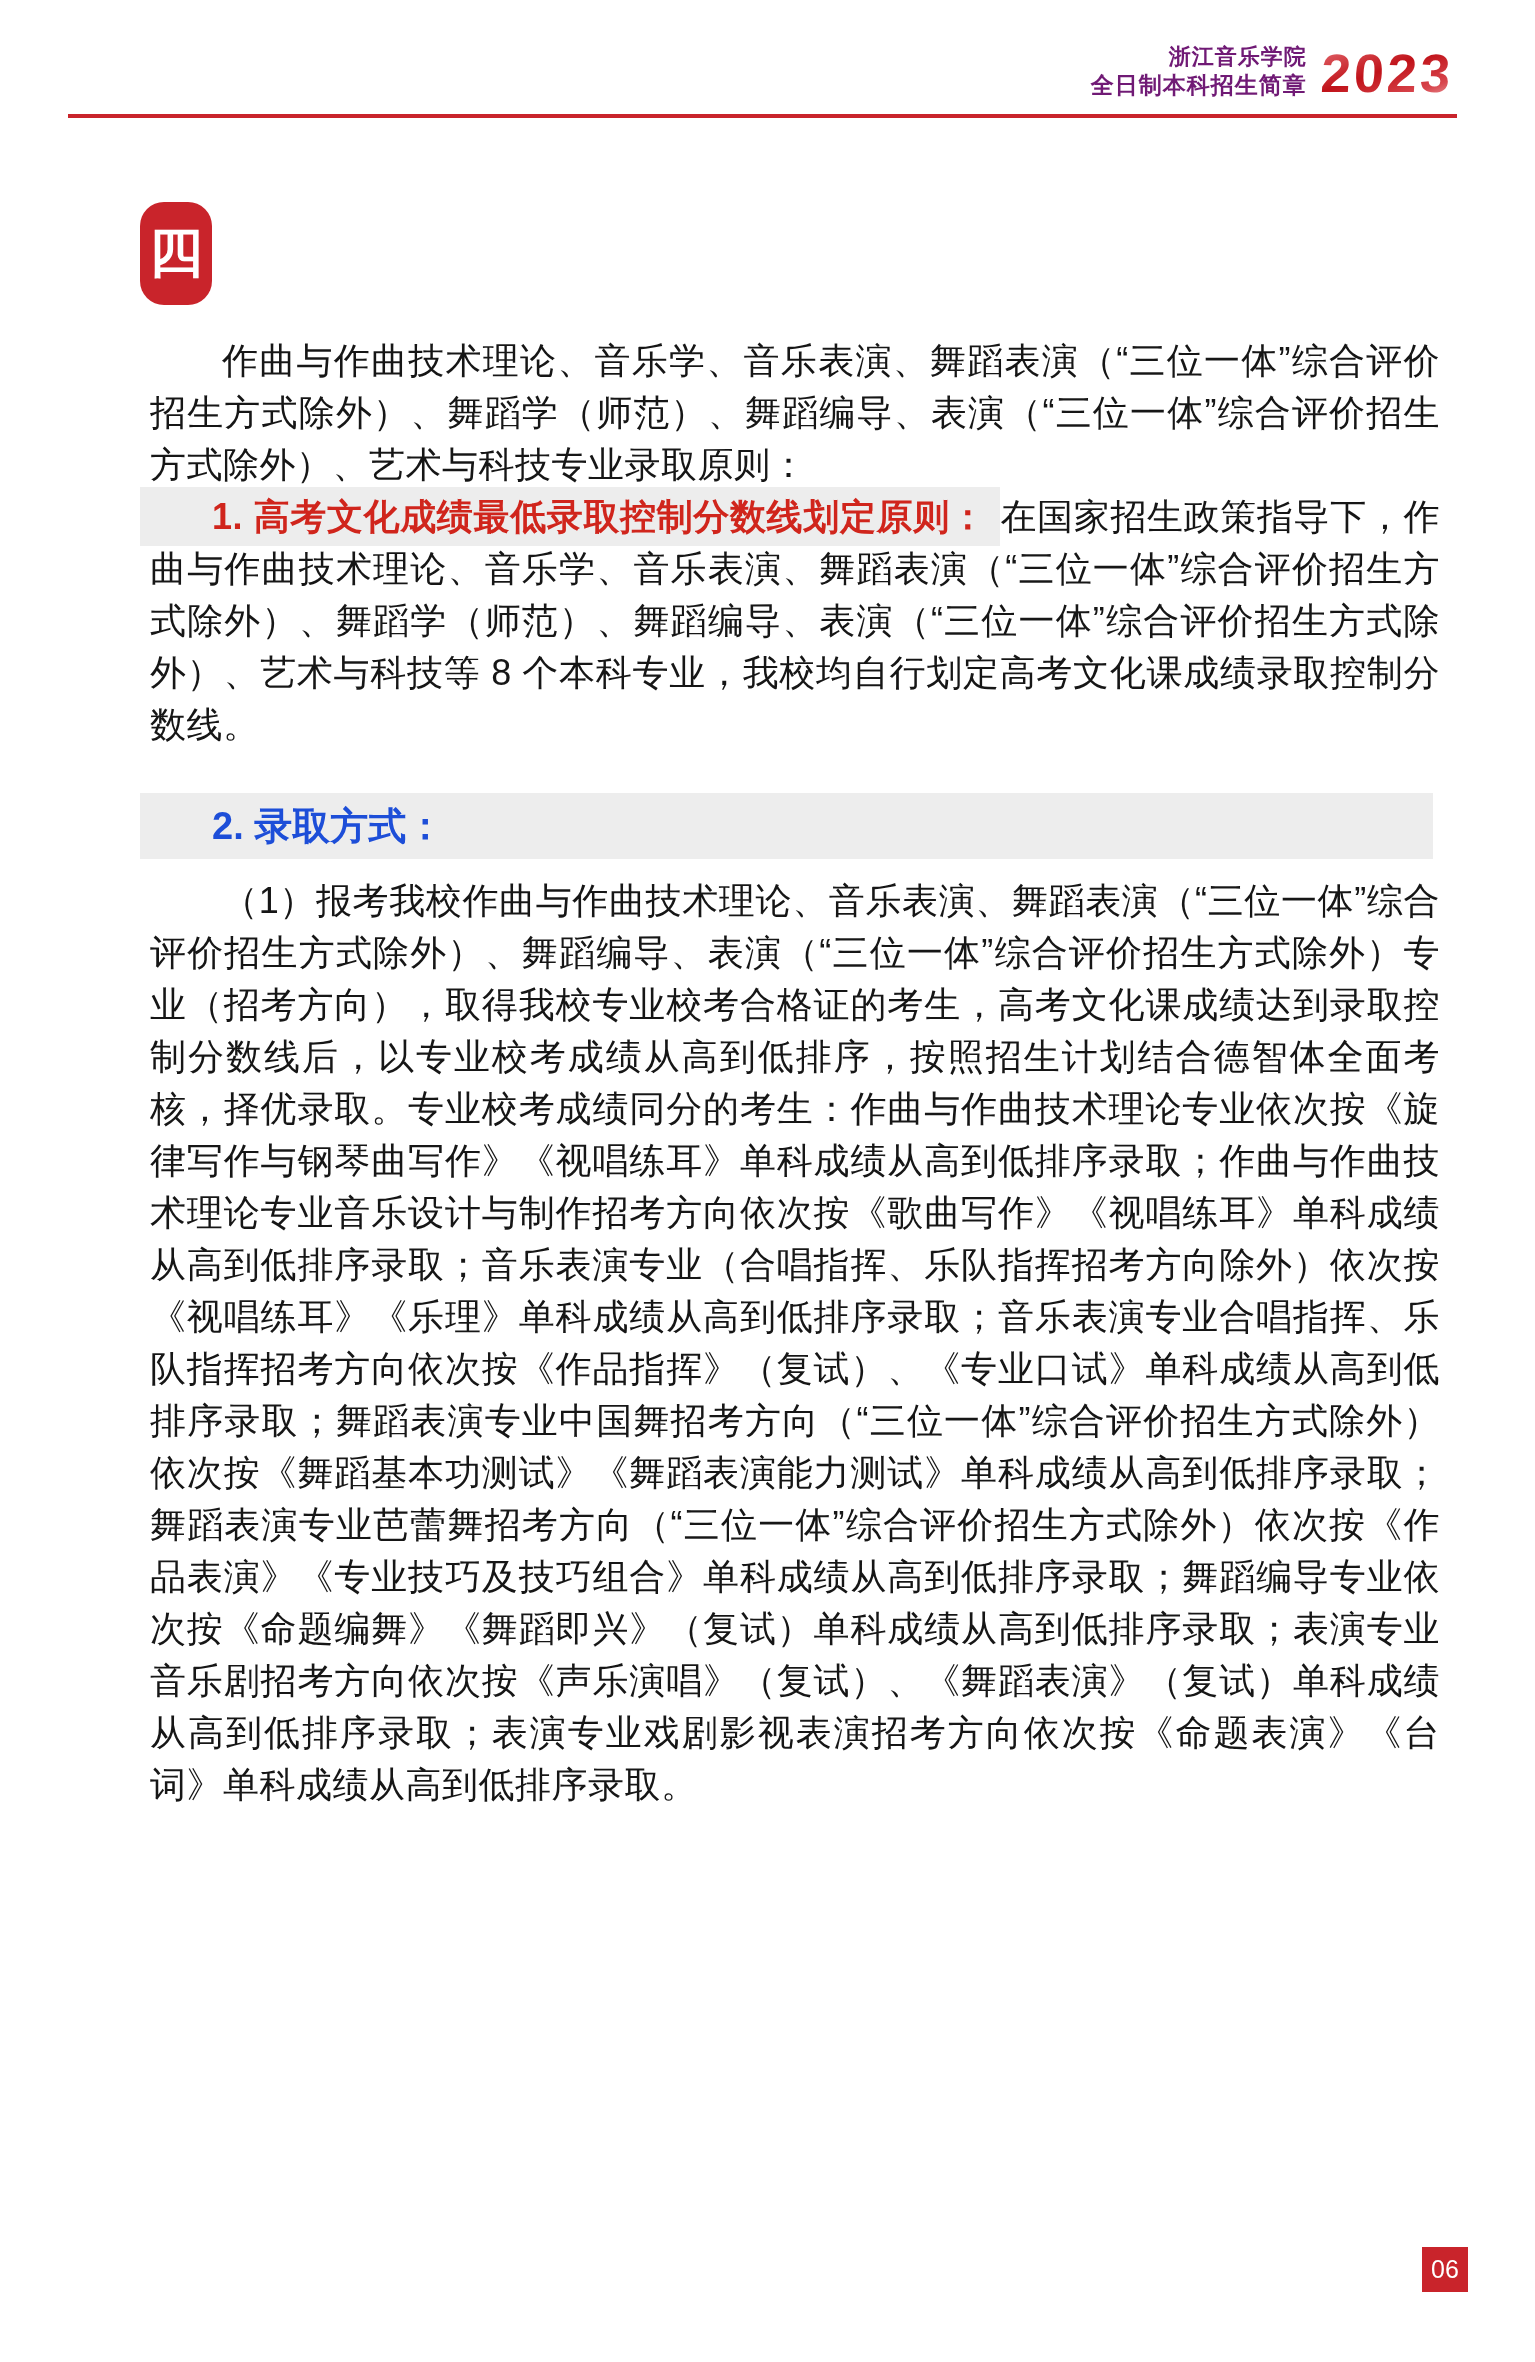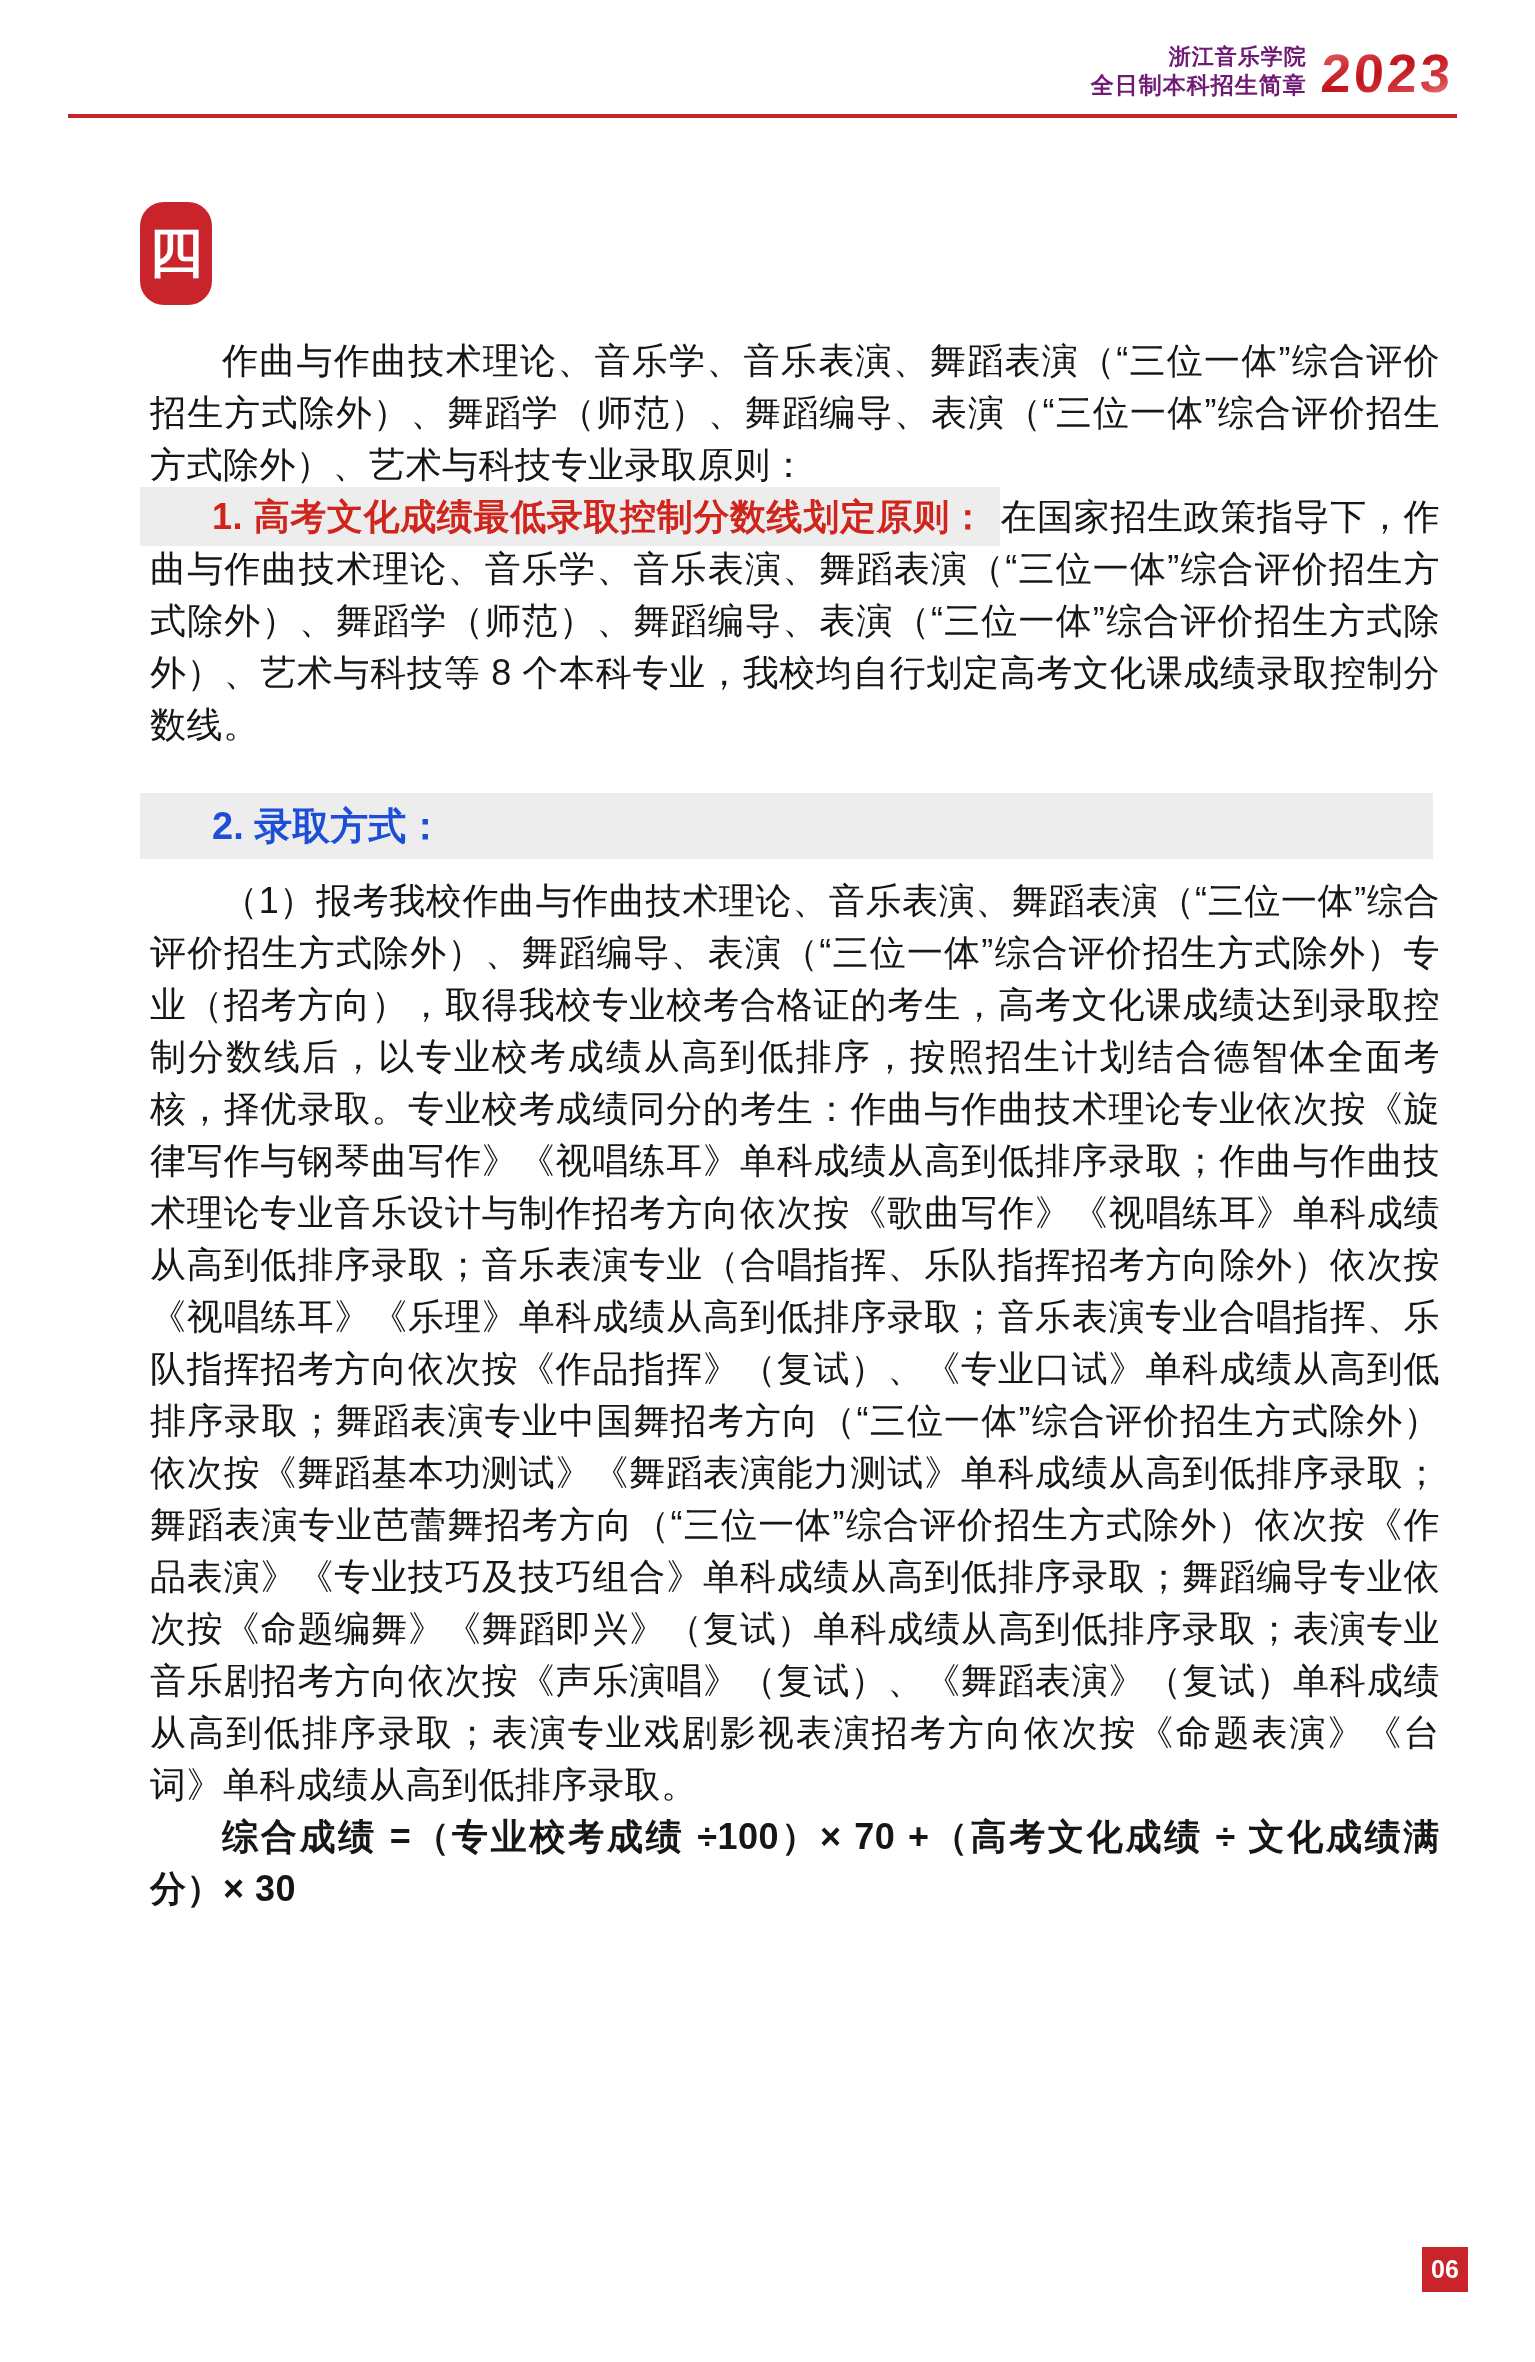--- a/index.html
+++ b/index.html
@@ -94,21 +94,21 @@
     font-size:38px;
     line-height:1.0;
   }
   .bold{font-weight:bold;}
   .formula{font-weight:bold;}
   
   .page-num{
     position:absolute;left:1422px;top:2247px;
     width:46px;height:45px;
     background:#c9242b;
-    color:#ffffff;font-size:25px;font-weight:bold;
+    color:#ffffff;font-size:25px;font-weight:normal;
     display:flex;align-items:center;justify-content:center;
   }
 </style>
 </head>
 <body>
 
 <div class="page">
 
   <div class="header">
     <div class="header-text">
@@ -129,20 +129,19 @@
 
     <p class="body indent">作曲与作曲技术理论、音乐学、音乐表演、舞蹈表演（“三位一体”综合评价招生方式除外）、舞蹈学（师范）、舞蹈编导、表演（“三位一体”综合评价招生方式除外）、艺术与科技专业录取原则：</p>
 
     <p class="body rule1"><span class="band-inline">1. 高考文化成绩最低录取控制分数线划定原则：</span><span>在国家招生政策指导下，作曲与作曲技术理论、音乐学、音乐表演、舞蹈表演（“三位一体”综合评价招生方式除外）、舞蹈学（师范）、舞蹈编导、表演（“三位一体”综合评价招生方式除外）、艺术与科技等 8 个本科专业，我校均自行划定高考文化课成绩录取控制分数线。</span></p>
 
     <div class="band-block">2. 录取方式：</div>
 
     <p class="body indent">（1）报考我校作曲与作曲技术理论、音乐表演、舞蹈表演（“三位一体”综合评价招生方式除外）、舞蹈编导、表演（“三位一体”综合评价招生方式除外）专业（招考方向），取得我校专业校考合格证的考生，高考文化课成绩达到录取控制分数线后，以专业校考成绩从高到低排序，按照招生计划结合德智体全面考核，择优录取。专业校考成绩同分的考生：作曲与作曲技术理论专业依次按《旋律写作与钢琴曲写作》《视唱练耳》单科成绩从高到低排序录取；作曲与作曲技术理论专业音乐设计与制作招考方向依次按《歌曲写作》《视唱练耳》单科成绩从高到低排序录取；音乐表演专业（合唱指挥、乐队指挥招考方向除外）依次按《视唱练耳》《乐理》单科成绩从高到低排序录取；音乐表演专业合唱指挥、乐队指挥招考方向依次按《作品指挥》（复试）、《专业口试》单科成绩从高到低排序录取；舞蹈表演专业中国舞招考方向（“三位一体”综合评价招生方式除外）依次按《舞蹈基本功测试》《舞蹈表演能力测试》单科成绩从高到低排序录取；舞蹈表演专业芭蕾舞招考方向（“三位一体”综合评价招生方式除外）依次按《作品表演》《专业技巧及技巧组合》单科成绩从高到低排序录取；舞蹈编导专业依次按《命题编舞》《舞蹈即兴》（复试）单科成绩从高到低排序录取；表演专业音乐剧招考方向依次按《声乐演唱》（复试）、《舞蹈表演》（复试）单科成绩从高到低排序录取；表演专业戏剧影视表演招考方向依次按《命题表演》《台词》单科成绩从高到低排序录取。</p>
 
 
-    <p class="body indent formula">综合成绩 =（专业校考成绩 ÷100）× 70 +（高考文化成绩 ÷ 文化成绩满分）× 30</p>
 
 
   </div>
 
   <div class="page-num">06</div>
 
 </div>
 
 </body></html>

